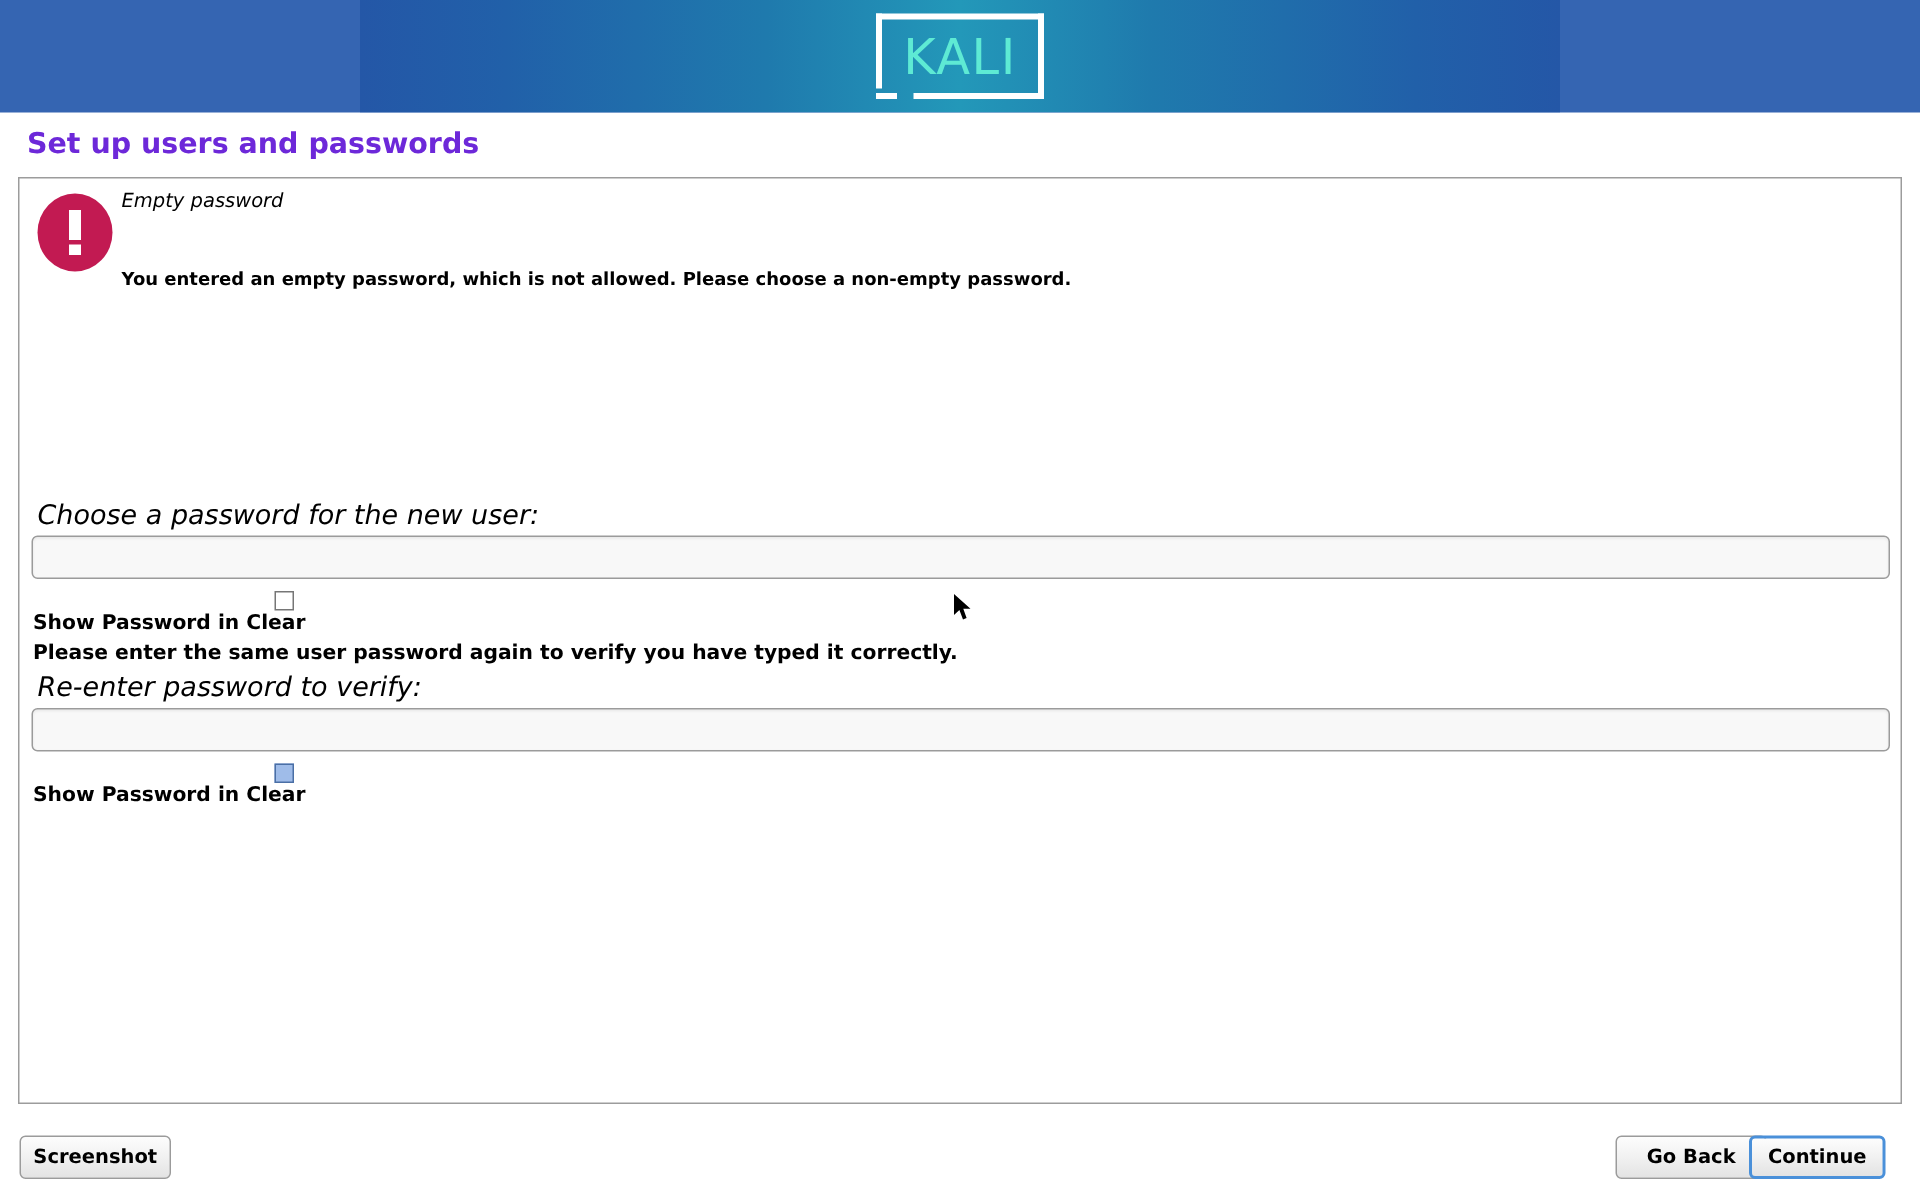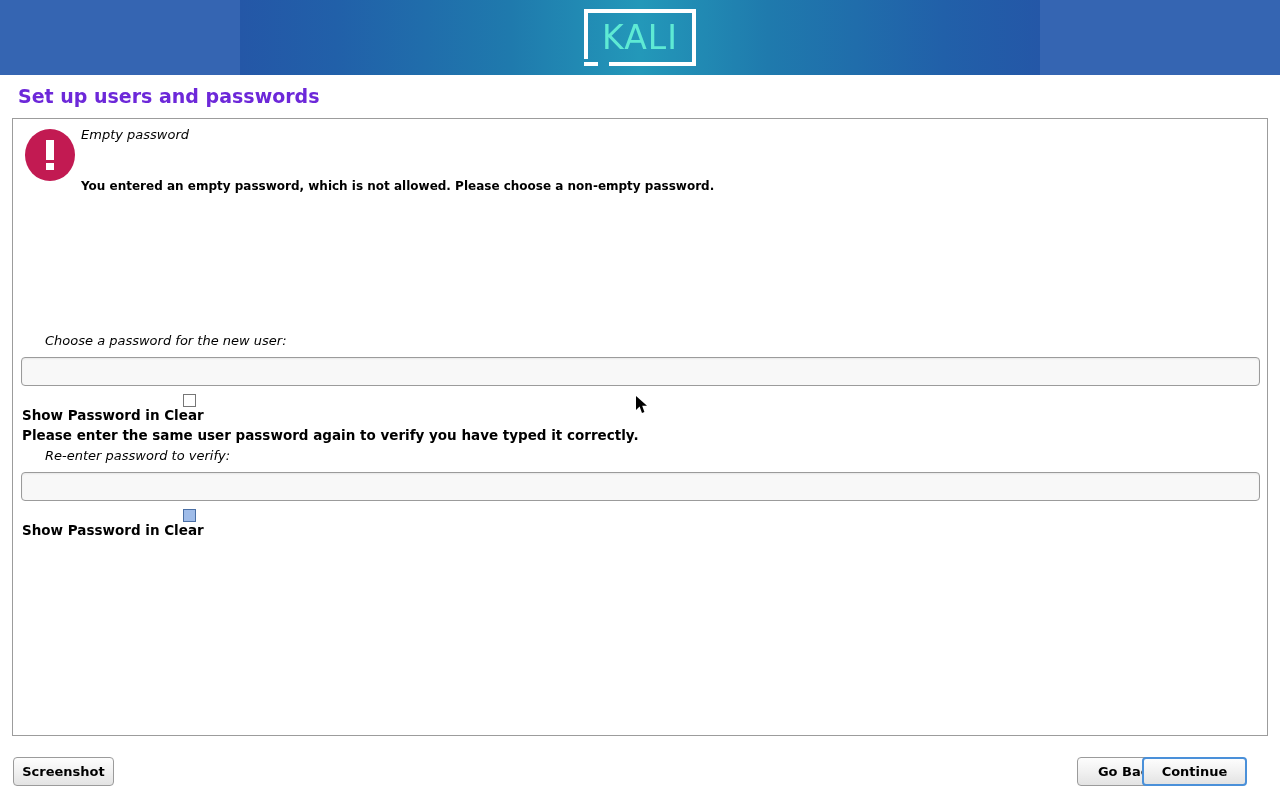--- a/index.html
+++ b/index.html
@@ -135,24 +135,23 @@
   .section-heading {
     position: absolute;
     left: 9px;
     font-size: 13.5px;
     font-weight: bold;
     color: #000;
   }
   .field-label {
     position: absolute;
     left: 12px;
-    font-size: 13px;
+    font-size: 18px;
     font-style: italic;
     color: #000;
-    margin-left: 20px;
   }
   .text-input {
     position: absolute;
     left: 8px;
     width: 1239px;
     height: 29px;
     border: 1px solid #9b9b9b;
     border-radius: 4px;
     background: #f8f8f8;
     box-shadow: inset 0 1px 2px rgba(0,0,0,0.07);
@@ -207,21 +206,21 @@
     align-items: center;
     justify-content: center;
     cursor: pointer;
     padding: 0;
   }
   .btn.focused {
     border: 2px solid #4a90d9;
   }
   #btn-screenshot { left: 13px; top: 757px; width: 101px; }
   #btn-goback     { left: 1057px; top: 757px; width: 101px; margin-left: 20px; }
-  #btn-continue   { left: 1142px; top: 757px; width: 105px; }
+  #btn-continue   { left: 1166px; top: 757px; width: 91px; }
 
   
   #cursor {
     position: absolute;
     left: 636px; top: 396px;
     width: 12px; height: 19px;
     pointer-events: none;
   }
 </style>
 </head>

